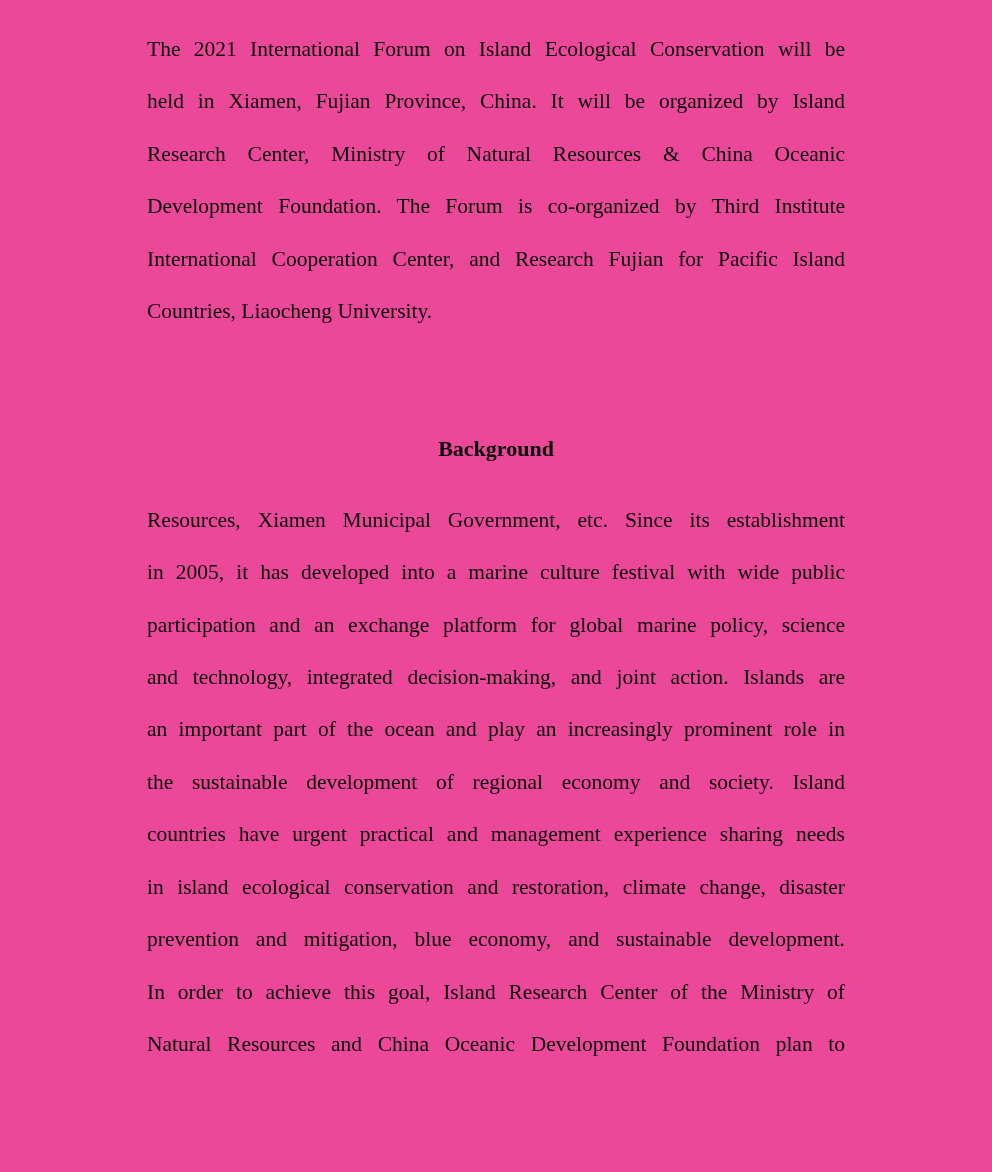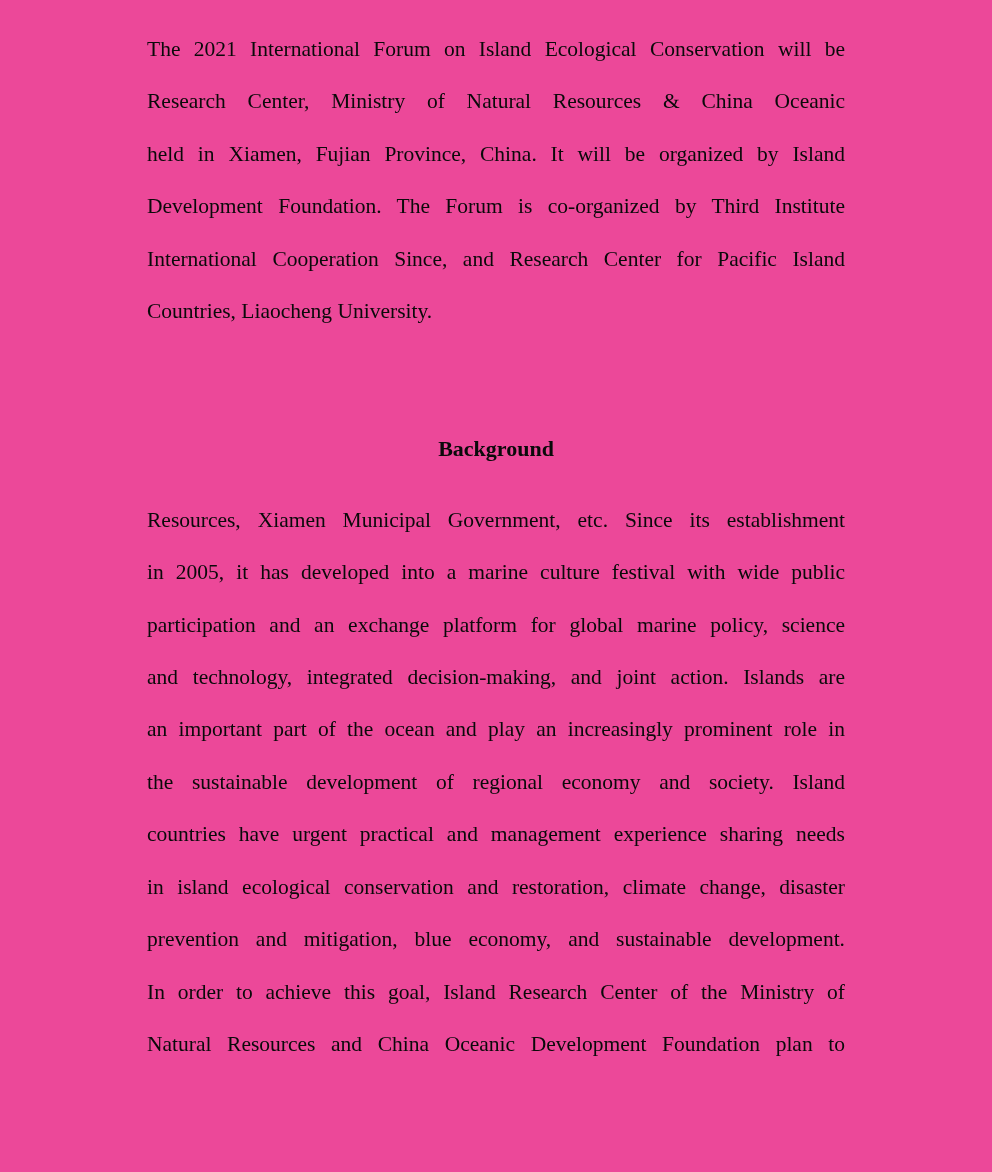--- a/index.html
+++ b/index.html
@@ -45,24 +45,24 @@
   }
 </style>
 </head>
 <body>
 
 <div class="page">
   <div class="content">
 
     <div class="paragraph">
       <div class="line">The 2021 International Forum on Island Ecological Conservation will be</div>
+      <div class="line">held in Xiamen, Fujian Province, China. It will be organized by Island</div>
       <div class="line">Research Center, Ministry of Natural Resources &amp; China Oceanic</div>
-      <div class="line">held in Xiamen, Fujian Province, China. It will be organized by Island</div>
       <div class="line">Development Foundation. The Forum is co-organized by Third Institute</div>
-      <div class="line">International Cooperation Since, and Research Center for Pacific Island</div>
+      <div class="line">International Cooperation Center, and Research Fujian for Pacific Island</div>
       <div class="line para-end">Countries, Liaocheng University.</div>
     </div>
 
     <div class="heading">Background</div>
 
     <div class="paragraph">
       <div class="line">Resources, Xiamen Municipal Government, etc. Since its establishment</div>
       <div class="line">in 2005, it has developed into a marine culture festival with wide public</div>
       <div class="line">participation and an exchange platform for global marine policy, science</div>
       <div class="line">and technology, integrated decision-making, and joint action. Islands are</div>

